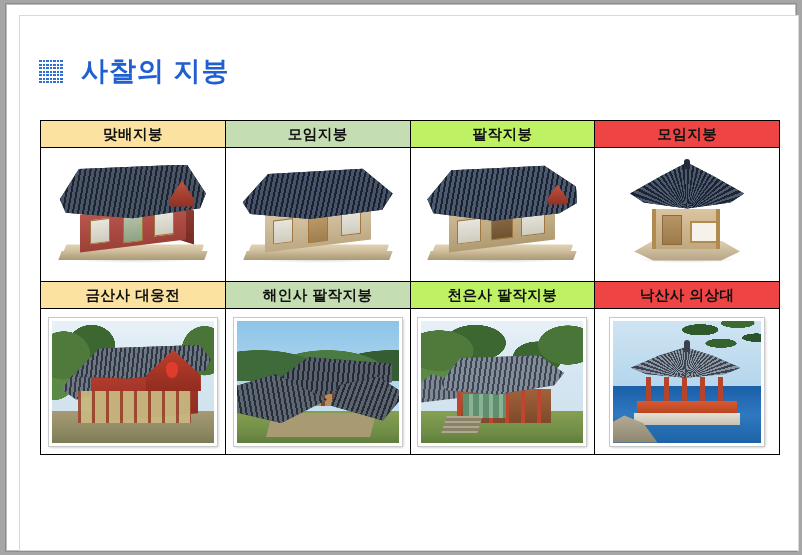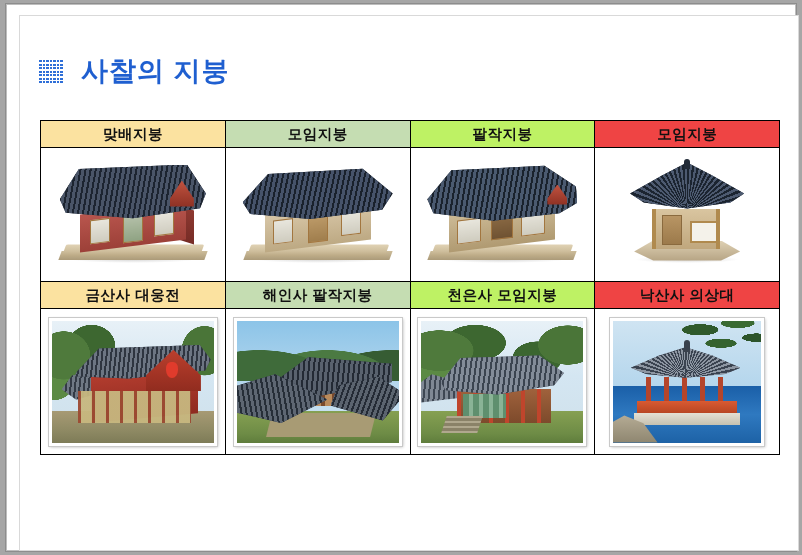--- a/index.html
+++ b/index.html
@@ -423,21 +423,21 @@
                   <div class="pav-roof"></div>
                   <div class="pav-finial"></div>
                 </div>
               </div>
             </td>
           </tr>
 
           <tr>
             <td class="hdr c0">금산사 대웅전</td>
             <td class="hdr c1">해인사 팔작지붕</td>
-            <td class="hdr c2">천은사 모임지붕</td>
+            <td class="hdr c2">천은사 팔작지붕</td>
             <td class="hdr c3">낙산사 의상대</td>
           </tr>
 
           <tr>
             <td class="cell-photo">
               <div class="cell-inner">
                 <div class="photo">
                   <div class="sky pale"></div>
                   <div class="trees-left"></div>
                   <div class="trees-right"></div>

